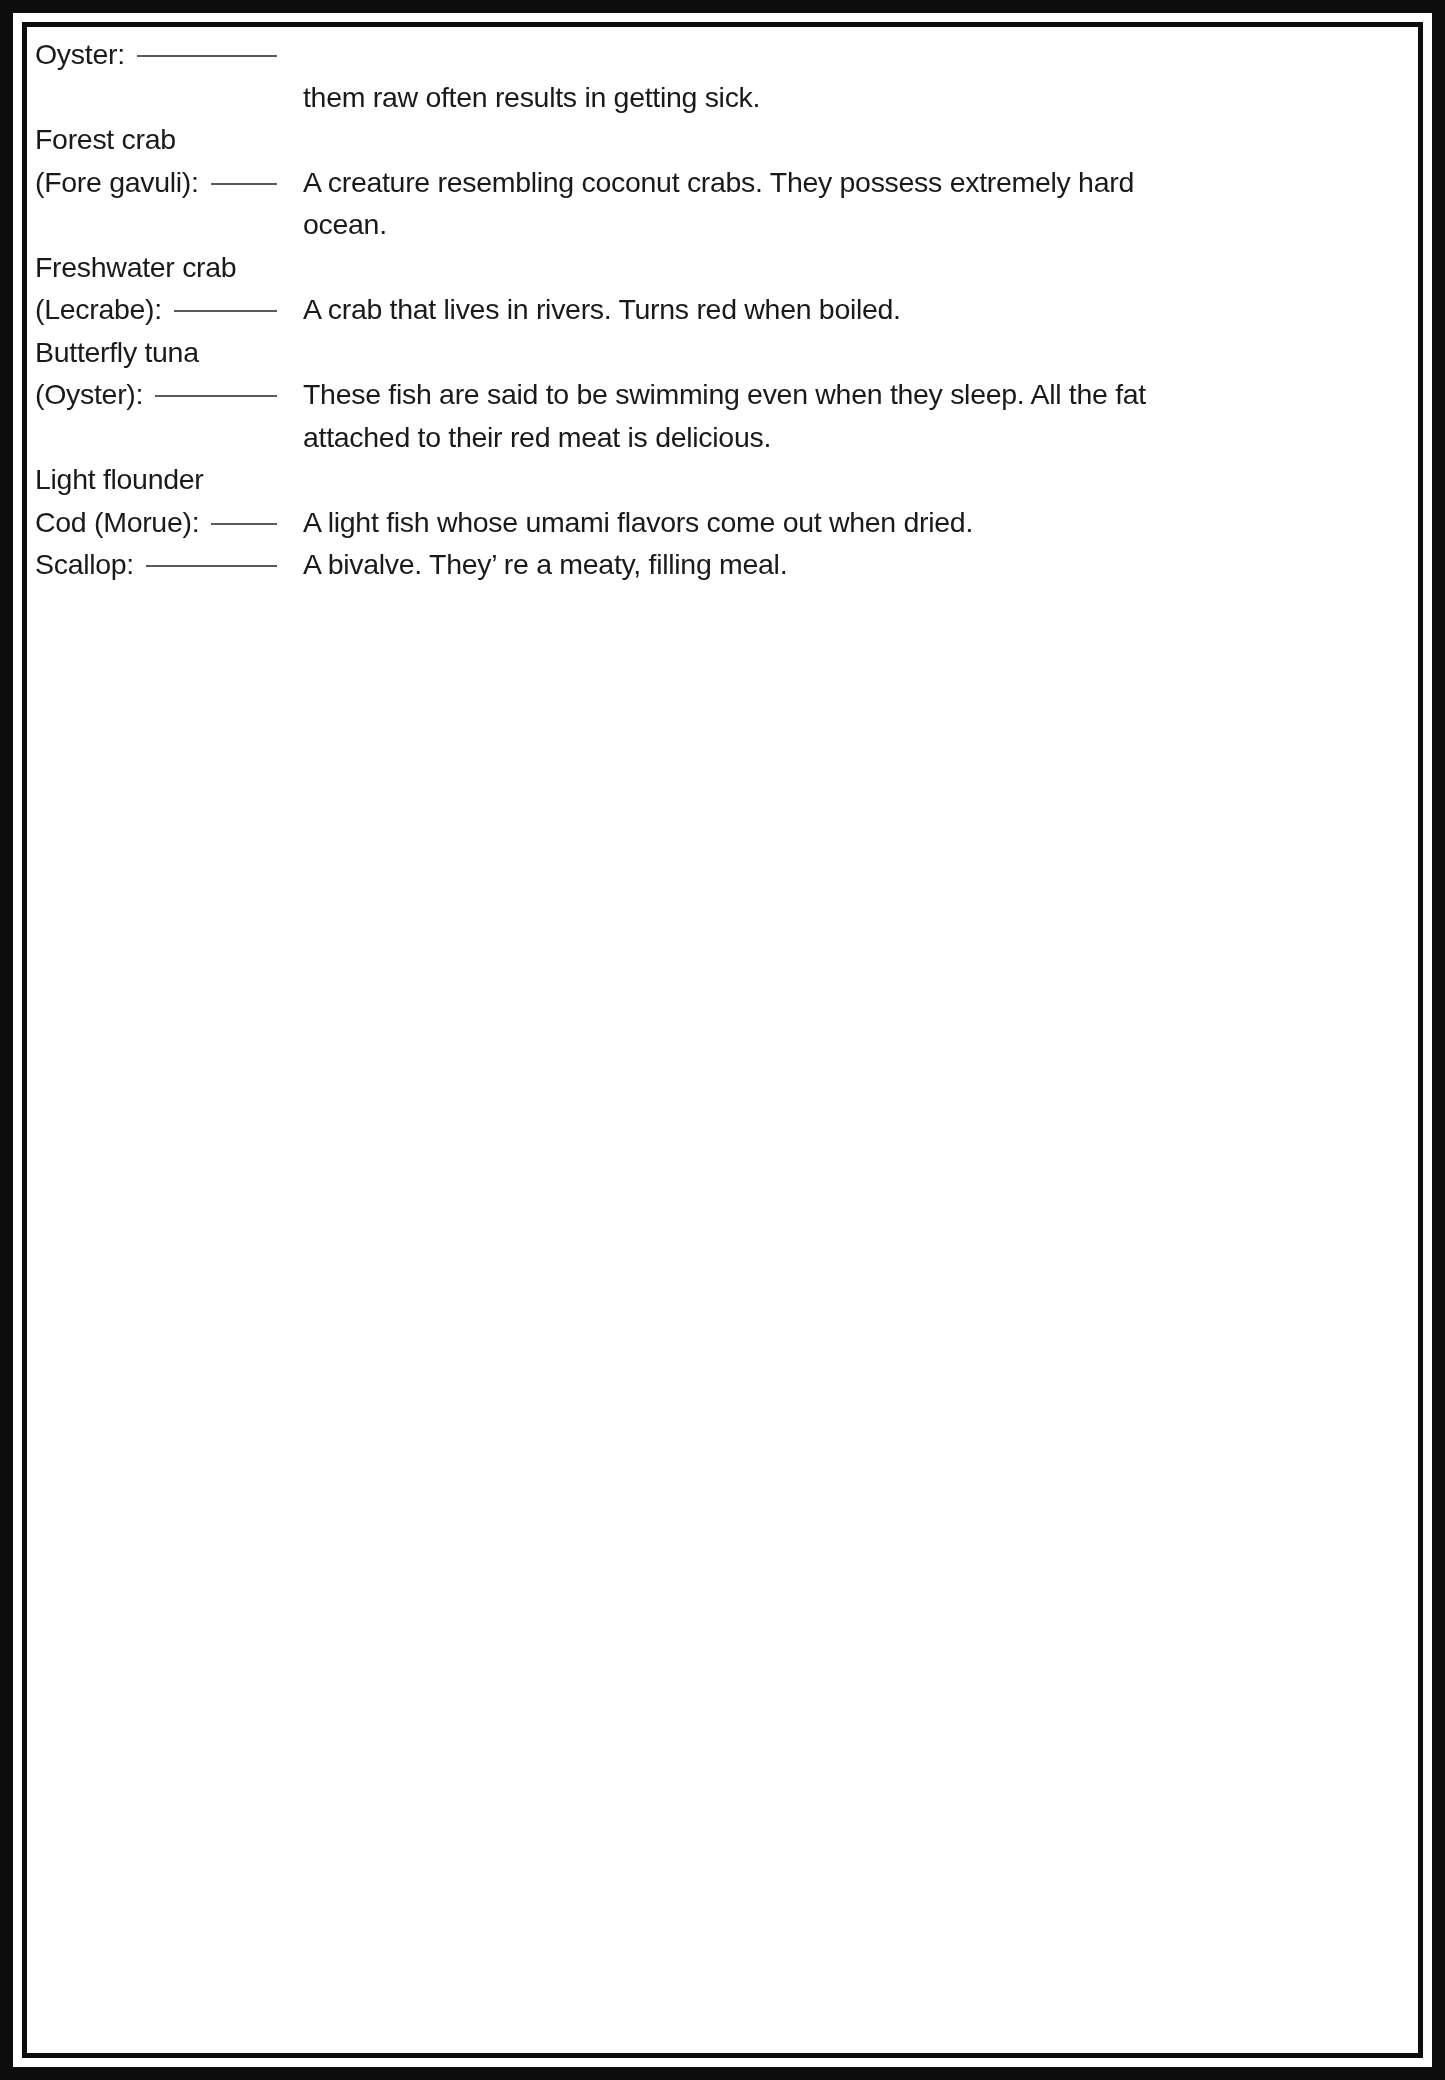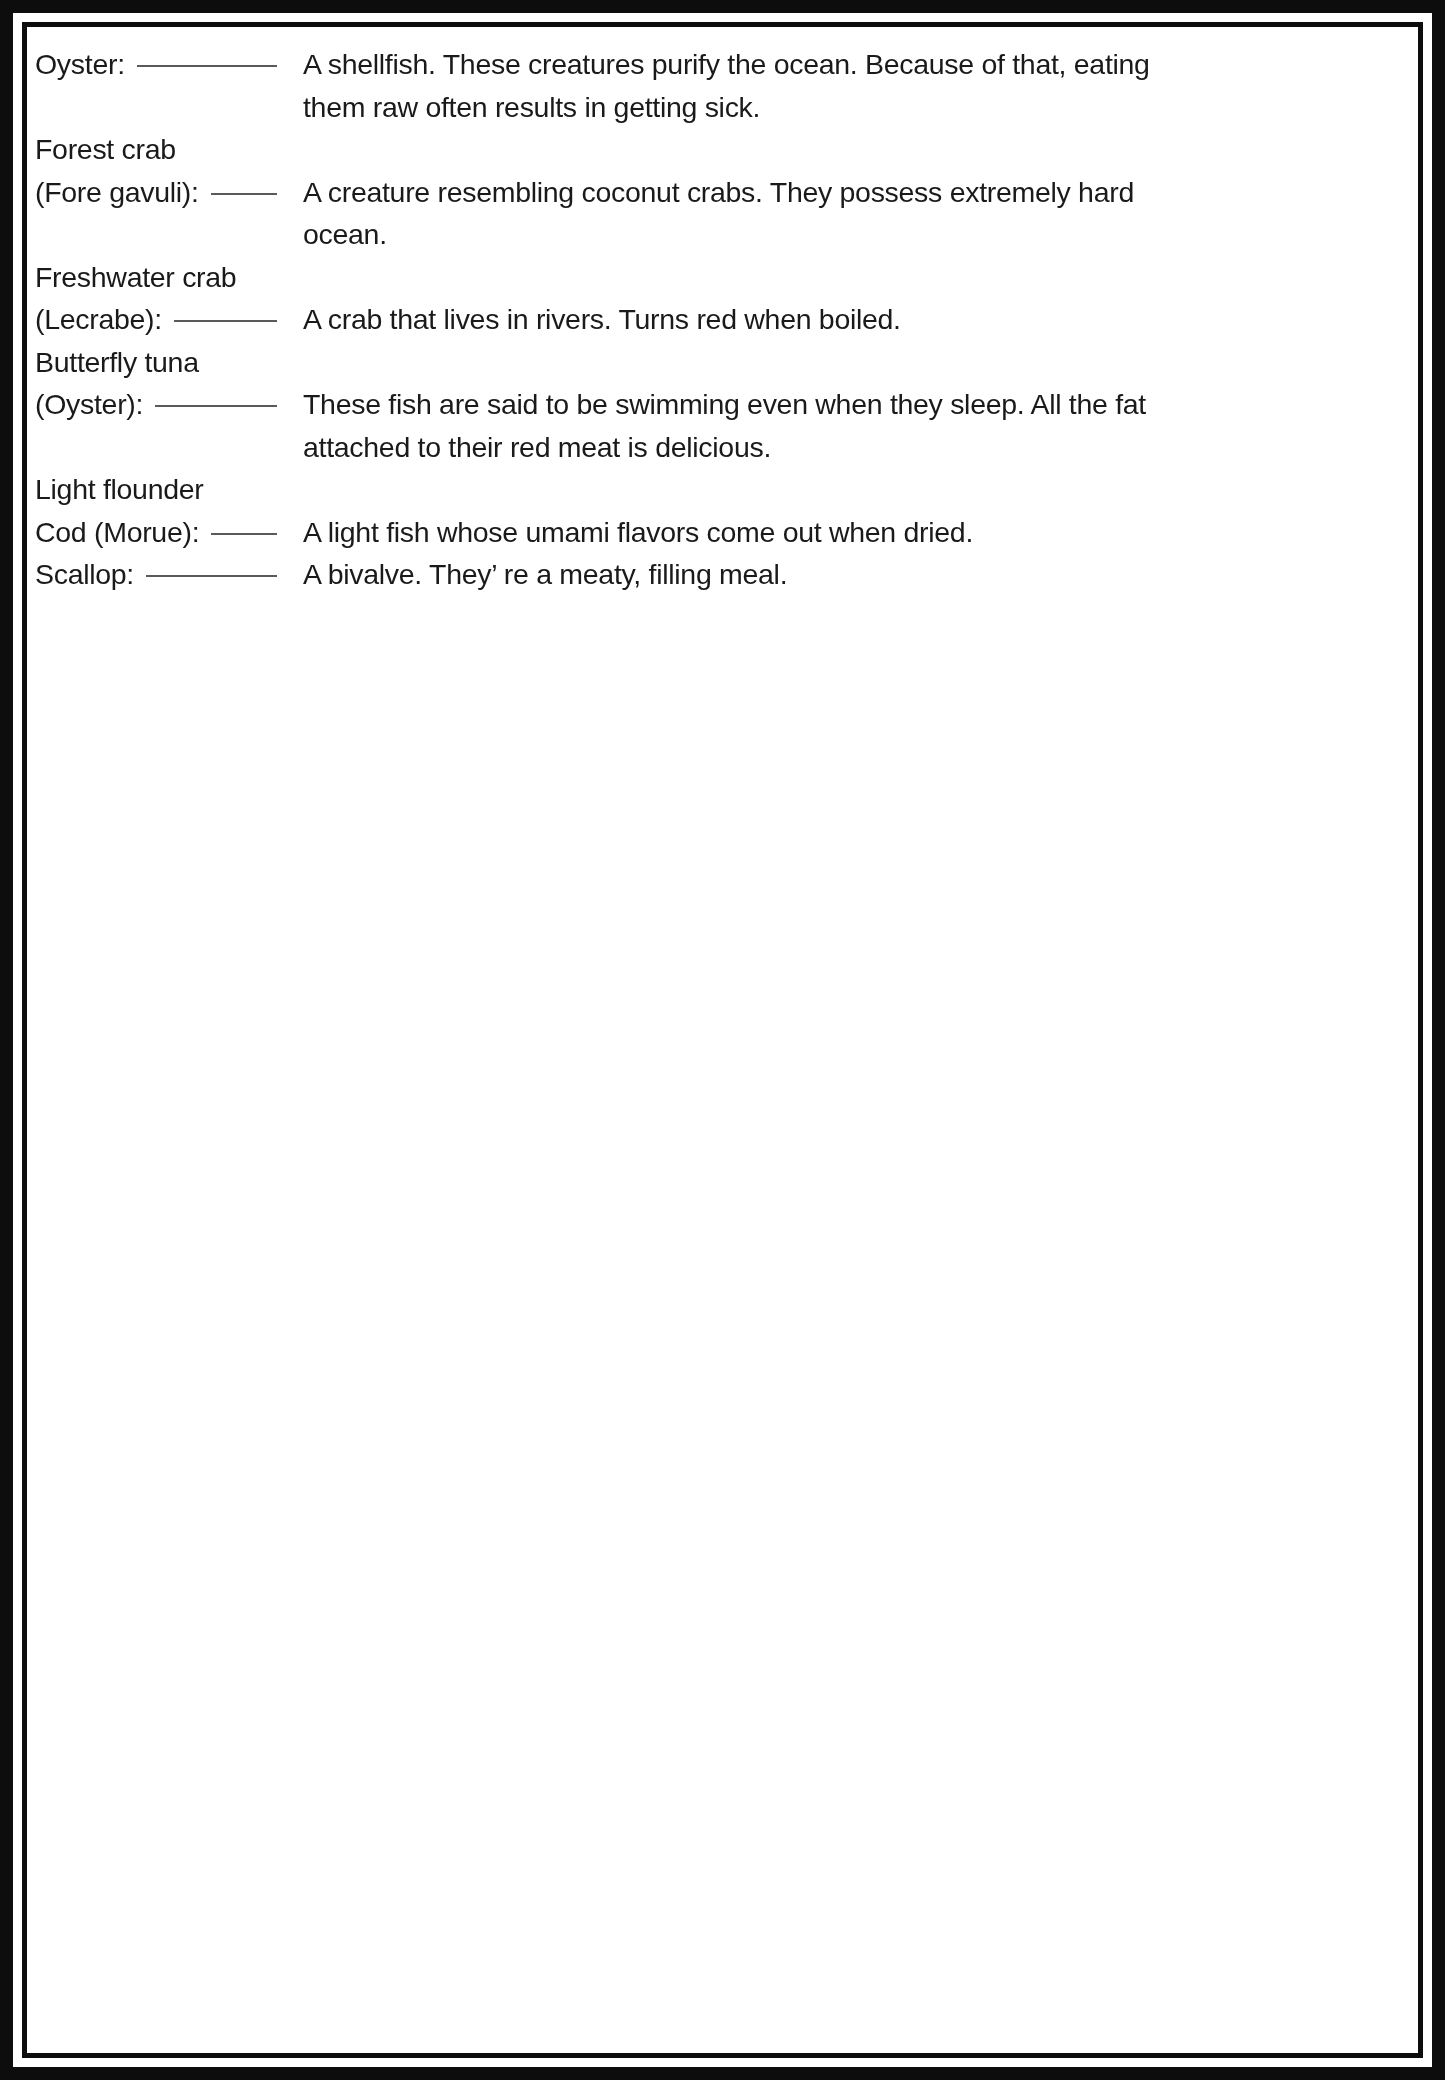--- a/index.html
+++ b/index.html
@@ -18,21 +18,21 @@
     inset: 0;
     box-sizing: border-box;
     border: 13px solid var(--frame-color, #0d0d0d);
     padding: 9px;
   }
   .inner-frame {
     box-sizing: border-box;
     width: 100%;
     height: 100%;
     border: 5px solid var(--frame-color, #0d0d0d);
-    padding: 16px 10px 10px 8px;
+    padding: 6px 10px 10px 8px;
     overflow: hidden;
   }
   .glossary {
     width: 100%;
   }
   .row {
     display: flex;
     align-items: baseline;
     line-height: 42.5px;
     font-size: 28.5px;
@@ -65,21 +65,20 @@
 
 <div class="outer-frame">
   <div class="inner-frame">
     <div class="glossary" id="glossary">
         <div>
           <div class="row">
             <div class="term-cell">
               <span class="term-text">Oyster:</span>
               <span class="leader"></span>
             </div>
-            <div class="desc-cell"><span>A shellfish. These creatures purify the ocean. Because of that, eating</span></div>
           </div>
           <div class="row">
             <div class="term-cell"></div>
             <div class="desc-cell"><span>them raw often results in getting sick.</span></div>
           </div>
         </div>
         <div>
           <div class="row">
             <div class="term-cell">
               <span class="term-text">Forest crab</span>

